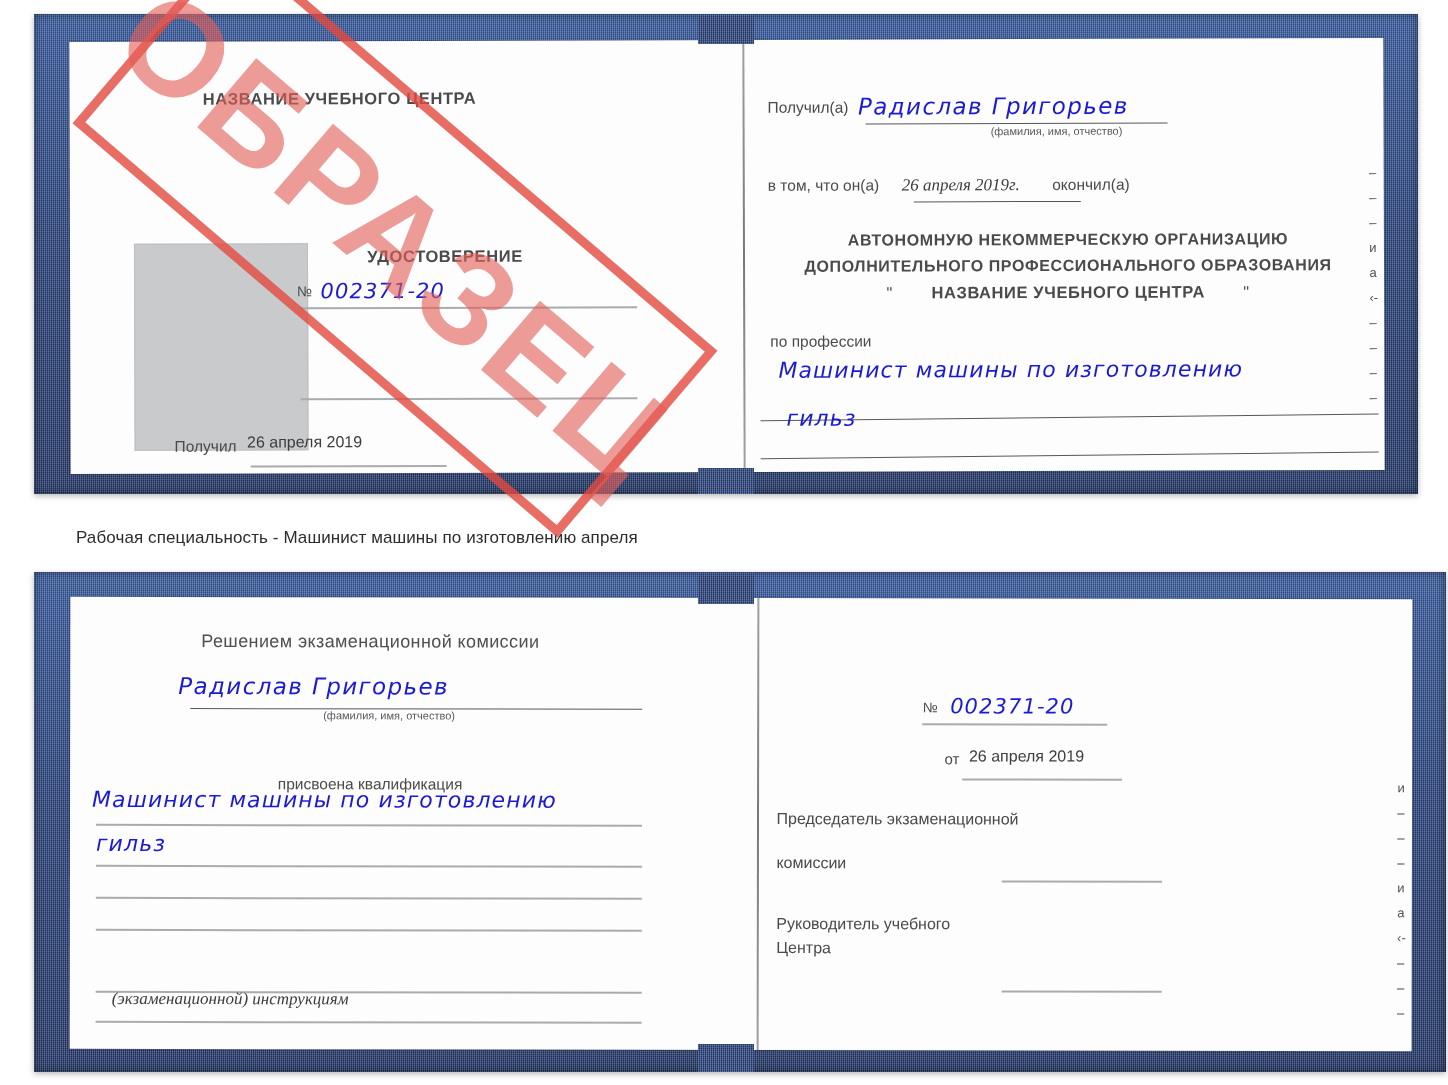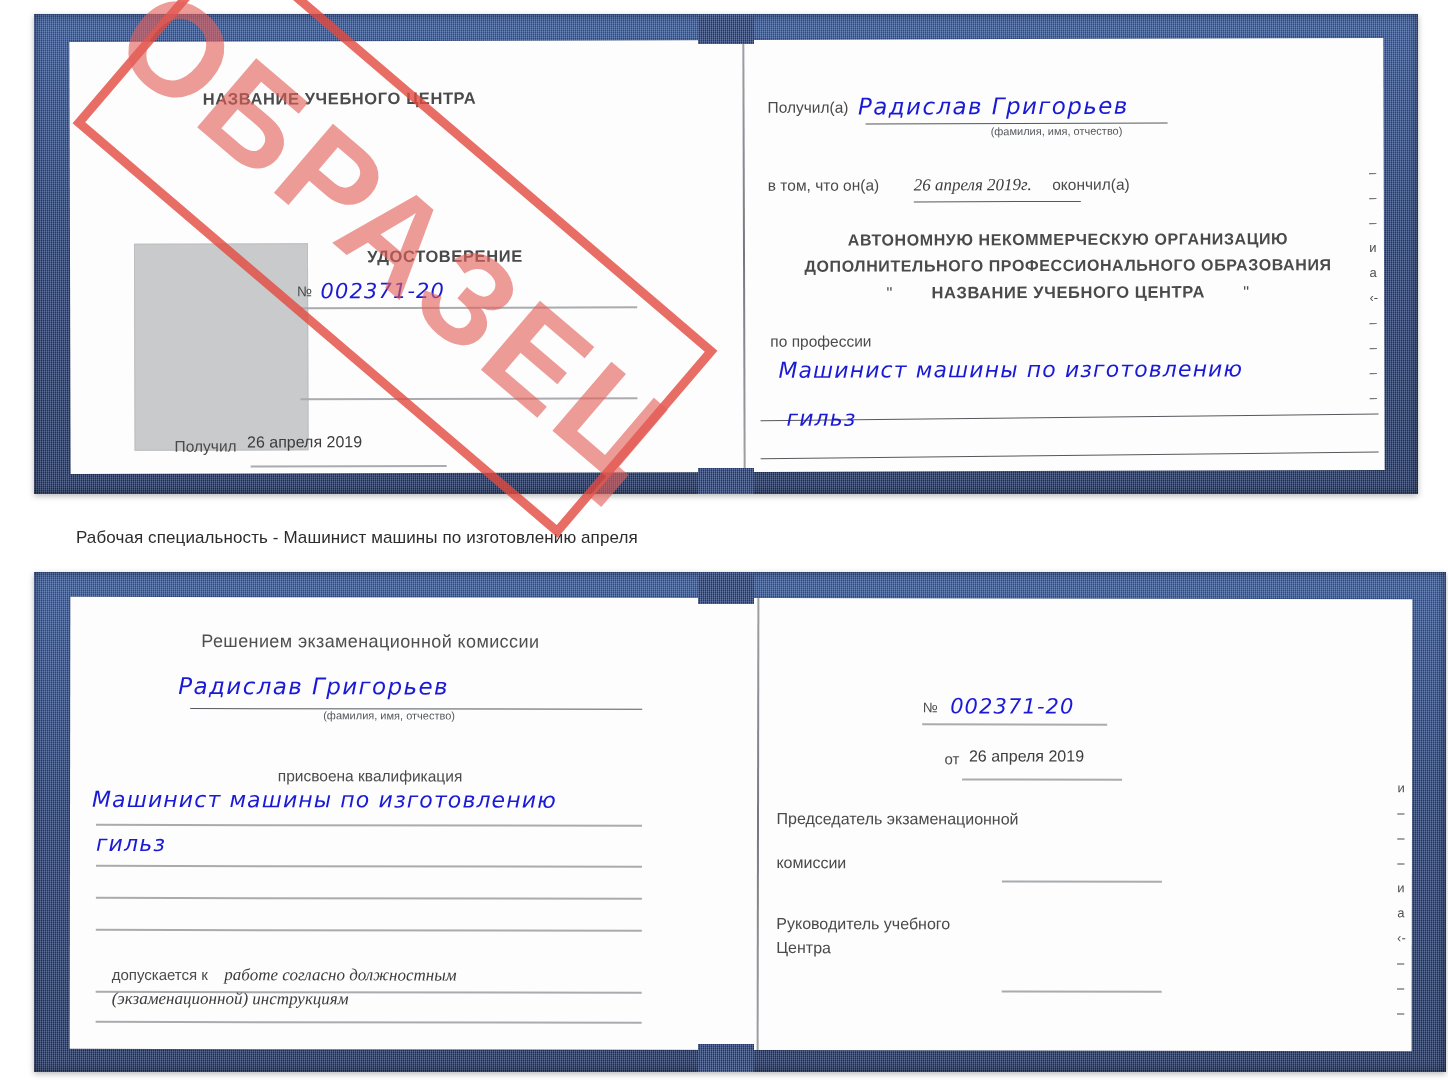--- a/index.html
+++ b/index.html
@@ -243,21 +243,21 @@
 
       <div style="position:absolute; left:20px; top:52px;">
         <span class="t-label">Получил(а)</span>
         <span class="hand hand-big" style="position:relative; left:5px; top:2px;">Радислав Григорьев</span>
       </div>
       <div class="rule rule-dark" style="left:118px; top:84px; width:302px;"></div>
       <div class="t-small" style="position:absolute; left:243px; top:86px;">(фамилия, имя, отчество)</div>
 
       <div style="position:absolute; left:20px; top:136px;">
         <span class="t-label">в том, что он(а)</span>
-        <span class="typed" style="position:relative; left:30px;">26 апреля 2019г.</span>
+        <span class="typed" style="position:relative; left:18px;">26 апреля 2019г.</span>
         <span class="t-label" style="position:relative; left:46px;">окончил(а)</span>
       </div>
       <div class="rule rule-dark" style="left:166px; top:162px; width:167px;"></div>
 
       <div class="t-caps" style="position:absolute; left:10px; top:192px; width:620px; font-size:16px;">АВТОНОМНУЮ НЕКОММЕРЧЕСКУЮ ОРГАНИЗАЦИЮ</div>
       <div class="t-caps" style="position:absolute; left:0px; top:218px; width:640px; font-size:16px;">ДОПОЛНИТЕЛЬНОГО ПРОФЕССИОНАЛЬНОГО ОБРАЗОВАНИЯ</div>
       <div style="position:absolute; left:10px; top:244px; width:620px; text-align:center;">
         <span class="t-caps" style="display:inline; font-weight:normal;">"</span>
         <span class="t-caps" style="display:inline; margin:0 34px;">НАЗВАНИЕ УЧЕБНОГО ЦЕНТРА</span>
         <span class="t-caps" style="display:inline; font-weight:normal;">"</span>
@@ -303,34 +303,30 @@
   <div class="spread tilt-b">
 
     <div class="page page-left">
 
       <div class="t-head" style="position:absolute; left:20px; top:34px; width:560px; text-align:center;">Решением экзаменационной комиссии</div>
 
       <div class="hand hand-big" style="position:absolute; left:108px; top:76px;">Радислав Григорьев</div>
       <div class="rule rule-dark" style="left:120px; top:111px; width:452px;"></div>
       <div class="t-small" style="position:absolute; left:253px; top:112px;">(фамилия, имя, отчество)</div>
 
-      <div class="t-label" style="position:absolute; left:20px; top:170px; width:560px; text-align:center;">присвоена квалификация</div>
+      <div class="t-label" style="position:absolute; left:20px; top:178px; width:560px; text-align:center;">присвоена квалификация</div>
 
       <div class="hand" style="position:absolute; left:22px; top:190px; font-size:22px;">Машинист машины по изготовлению</div>
       <div class="rule" style="left:26px; top:227px; width:546px;"></div>
 
       <div class="hand" style="position:absolute; left:26px; top:234px; font-size:22px;">гильз</div>
       <div class="rule" style="left:26px; top:268px; width:546px;"></div>
       <div class="rule" style="left:26px; top:300px; width:546px;"></div>
       <div class="rule" style="left:26px; top:332px; width:546px;"></div>
 
-      <div style="position:absolute; left:42px; top:368px;">
-        <span class="t-label" style="font-size:15px;">допускается к</span>
-        <span class="typed" style="position:relative; left:12px;">работе согласно должностным</span>
-      </div>
       <div class="rule" style="left:26px; top:394px; width:546px;"></div>
 
       <div class="typed" style="position:absolute; left:42px; top:392px;">(экзаменационной) инструкциям</div>
       <div class="rule" style="left:26px; top:424px; width:546px;"></div>
       <div class="rule" style="left:26px; top:452px; width:546px;"></div>
     </div>
 
     <div class="fold" style="left:51.2%;"></div>
 
     <div class="page page-right">

